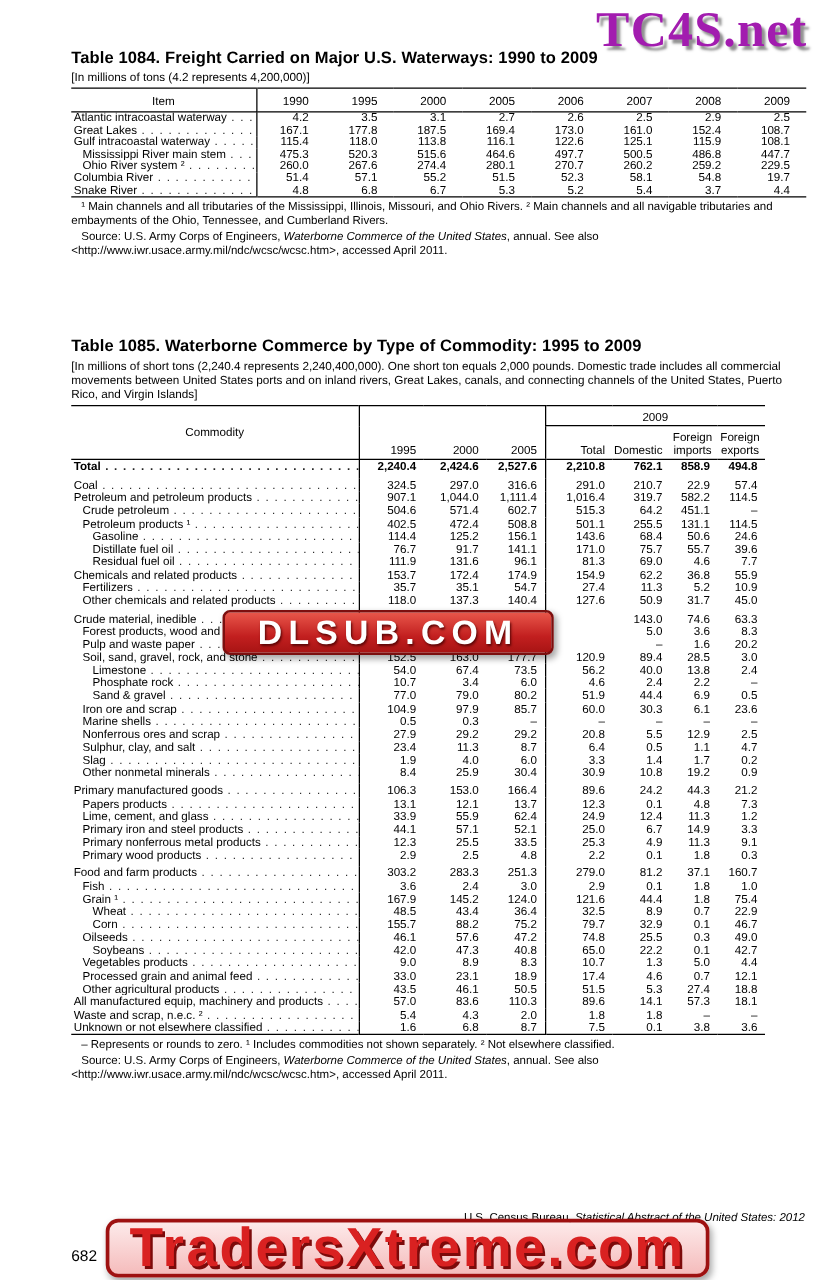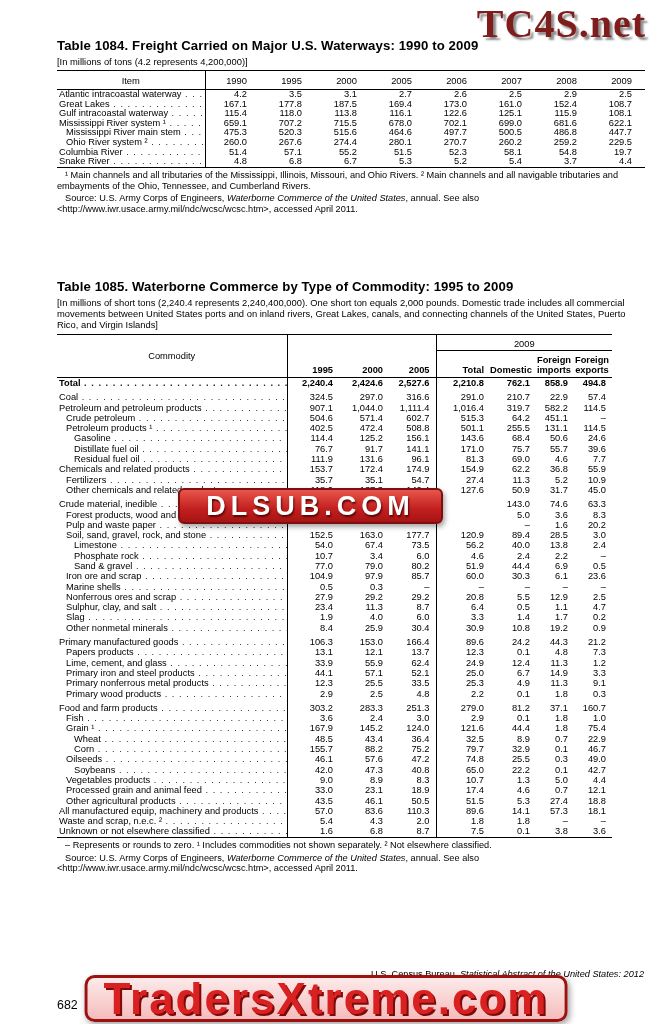--- a/index.html
+++ b/index.html
@@ -25,21 +25,21 @@
   .t84 thead th { border-bottom:1px solid #000; height:16px; vertical-align:middle; }
   .t84 th.item-h { text-align:center; border-right:1px solid #000; }
   .t84 th.num-h  { text-align:right; padding-right:13px; }
   .t84 td.num    { text-align:right; padding-right:13px; }
   .t84 td.item   { border-right:1px solid #000; }
 
   
   .t85 thead th { font-size:9.3px; }
   .t85 th.commodity-h { border-right:1px solid #000; border-bottom:1px solid #000; text-align:center; vertical-align:middle; }
   .t85 th.y2009-h { border-bottom:1px solid #000; border-left:1px solid #000; text-align:center; vertical-align:bottom; height:13px; padding-bottom:1px; }
-  .t85 tr.h2 th { border-bottom:1px solid #000; vertical-align:bottom; text-align:right; padding:1px 6px 2px 0; height:23px;font-weight:bold; }
+  .t85 tr.h2 th { border-bottom:1px solid #000; vertical-align:bottom; text-align:right; padding:1px 6px 2px 0; height:23px; }
   .t85 tr.h2 th.wrap { text-align:center; padding-right:2px; white-space:normal; line-height:10px; }
   .t85 tr.h2 th:nth-child(4) { border-left:1px solid #000; }
   .t85 tbody td:nth-child(5) { border-left:1px solid #000; }
   .t85 td.num { text-align:right; padding-right:6px; }
   .t85 td.item { border-right:1px solid #000; }
 
   .t td.item { overflow:hidden; white-space:nowrap; padding-left:2px; }
   .t td.indent1 { padding-left:9px; }
   .t td.indent2 { padding-left:17px; }
   .leader::after { content:" . . . . . . . . . . . . . . . . . . . . . . . . . . . . . . . . . . . . . . . . . . . . . . . . . . . . . . . . . . . ."; letter-spacing:1px; color:#222; }
@@ -54,21 +54,21 @@
 
   .footer-line { position:absolute; left:57px; top:998px; font-size:12.4px; }
   .pgnum { margin-right:14px; }
   .credit { position:absolute; right:8px; top:969px; font-size:9.2px; z-index:1; }
 
   
   .wm { z-index:10; }
   .wm-tc4s {
     position:absolute; top:0; right:6px;
     font-family:"Liberation Serif", serif; font-size:40px; font-weight:bold; letter-spacing:1px;
-    color:#7f1d1d; text-shadow:3px 3px 2px rgba(125,125,125,.85);
+    color:#a21caf; text-shadow:3px 3px 2px rgba(125,125,125,.85);
   }
   .wm-dlsub {
     position:absolute; left:178px; top:488px; width:265px; height:36px;
     background:linear-gradient(180deg,#e8564a,#c21f1f 60%,#a81414);
     border:2px solid #7c0f0f; border-radius:6px; box-sizing:border-box;
     box-shadow:2px 3px 5px rgba(0,0,0,.35);
     color:#fff; font-size:27px; font-weight:bold; letter-spacing:5px;
     display:flex; align-items:center; justify-content:center;
     text-shadow:1px 2px 2px #5c0606;
   }
@@ -143,31 +143,20 @@
           <tr>
             <td class="item indent0"><span>Gulf intracoastal waterway</span><span class="leader"></span></td>
             <td class="num">115.4</td>
             <td class="num">118.0</td>
             <td class="num">113.8</td>
             <td class="num">116.1</td>
             <td class="num">122.6</td>
             <td class="num">125.1</td>
             <td class="num">115.9</td>
             <td class="num">108.1</td>
-          </tr>
-          <tr>
-            <td class="item indent0"><span>Mississippi River system ¹</span><span class="leader"></span></td>
-            <td class="num">659.1</td>
-            <td class="num">707.2</td>
-            <td class="num">715.5</td>
-            <td class="num">678.0</td>
-            <td class="num">702.1</td>
-            <td class="num">699.0</td>
-            <td class="num">681.6</td>
-            <td class="num">622.1</td>
           </tr>
           <tr>
             <td class="item indent1"><span>Mississippi River main stem</span><span class="leader"></span></td>
             <td class="num">475.3</td>
             <td class="num">520.3</td>
             <td class="num">515.6</td>
             <td class="num">464.6</td>
             <td class="num">497.7</td>
             <td class="num">500.5</td>
             <td class="num">486.8</td>

